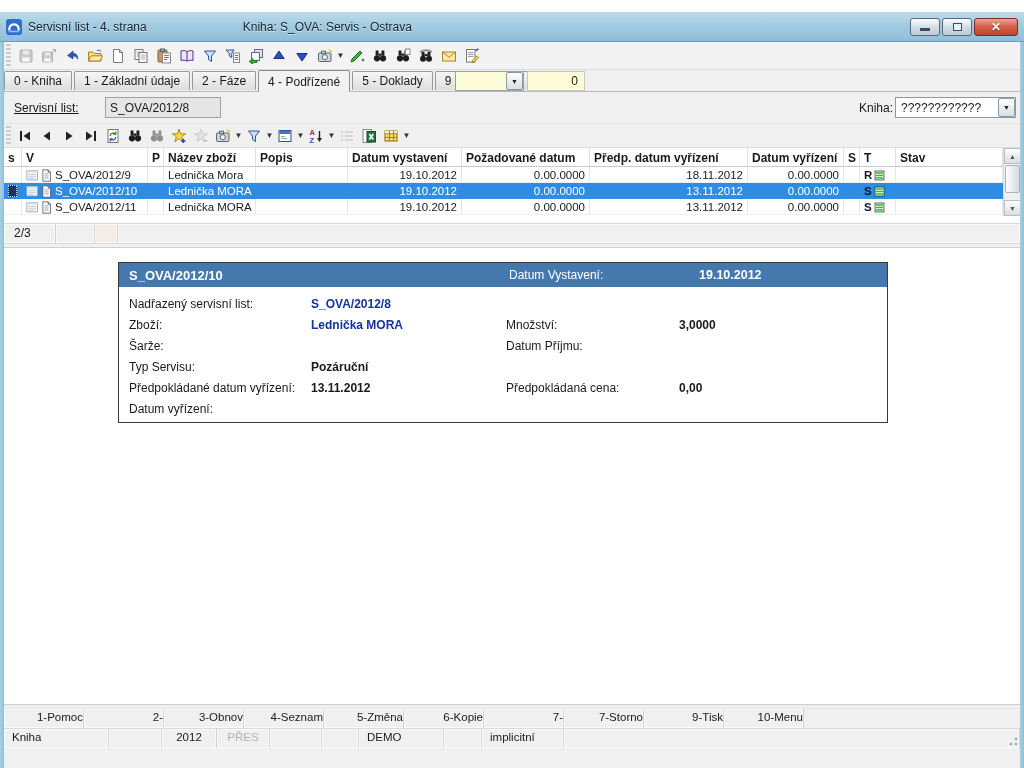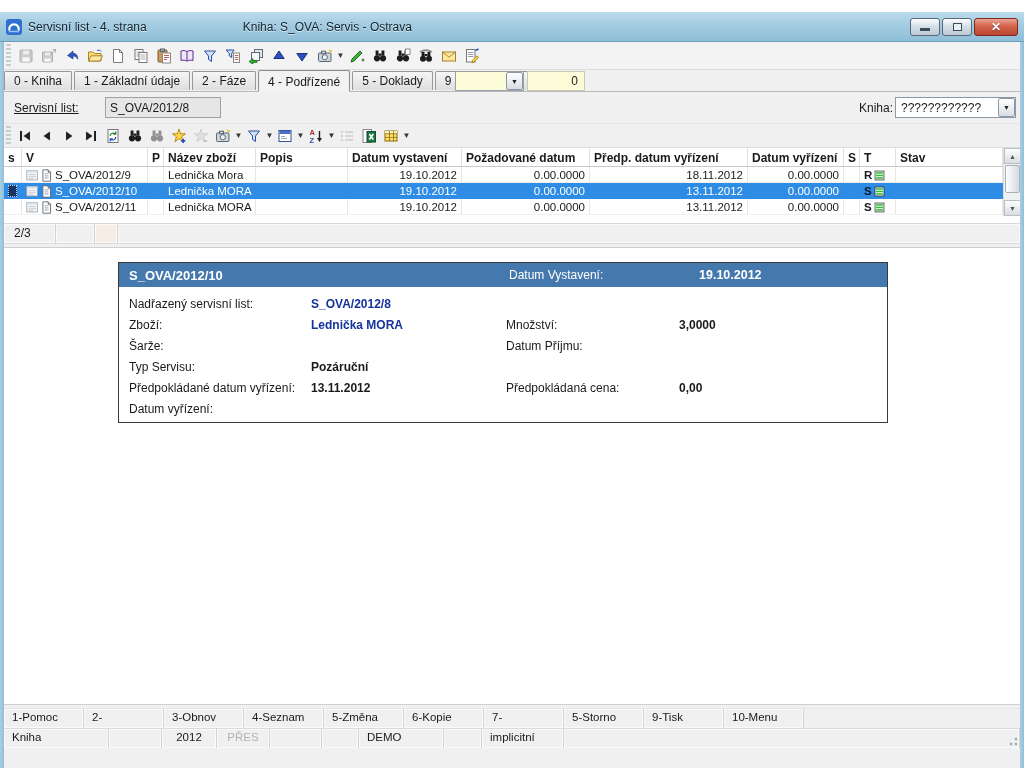--- a/index.html
+++ b/index.html
@@ -101,21 +101,21 @@
   .d-row { position:relative; height:21px; }
   .d-label { position:absolute; left:10px; top:3px; font-size:12px; color:#1a1a1a; white-space:nowrap; }
   .d-value { position:absolute; left:192px; top:3px; font-size:12px; font-weight:bold; color:#1a1a1a; white-space:nowrap; }
   .d-value.link { color:#16339c; }
   .d-label2 { position:absolute; left:387px; top:3px; font-size:12px; color:#1a1a1a; white-space:nowrap; }
   .d-value2 { position:absolute; left:560px; top:3px; font-size:12px; font-weight:bold; color:#1a1a1a; white-space:nowrap; }
 
   
   #sep2 { height:4px; background:#f0f0f0; border-top:1px solid #cfcfcf; }
   #fkeybar { height:20px; background:#f0f0f0; display:flex; border-top:1px solid #e6e6e6; }
-  .fkey { width:80px; font-size:11.5px; color:#1a1a1a; border-right:1px solid #d2d2d2; box-shadow:inset 0 0 0 1px #fafafa; padding:2px 0 0 8px; white-space:nowrap; }
+  .fkey { width:80px; font-size:11.5px; color:#1a1a1a; border-right:1px solid #d2d2d2; box-shadow:inset 0 0 0 1px #fafafa; padding:2px 0 0 8px; white-space:nowrap;text-align:right; }
   #statusbar { height:20px; background:#f0f0f0; display:flex; border-top:1px solid #dadada; position:relative; }
   .st-panel { font-size:11.5px; color:#1a1a1a; border-right:1px solid #d2d2d2; box-shadow:inset 0 0 0 1px #fafafa; padding:2px 0 0 8px; white-space:nowrap; overflow:hidden; }
   .st-panel.muted { color:#b2b2b2; }
   .st-panel.center { text-align:center; padding-left:0; }
   #resize-grip { position:absolute; right:2px; bottom:2px; width:12px; height:12px;
     background:
       radial-gradient(circle at 10px 10px,#9aa 1.5px,transparent 1.6px),
       radial-gradient(circle at 10px 5px,#9aa 1.5px,transparent 1.6px),
       radial-gradient(circle at 5px 10px,#9aa 1.5px,transparent 1.6px); }
 </style>
@@ -716,21 +716,21 @@
     <div id="sep2"></div>
 
     <div id="fkeybar">
         <span class="fkey">1-Pomoc</span>
         <span class="fkey">2-</span>
         <span class="fkey">3-Obnov</span>
         <span class="fkey">4-Seznam</span>
         <span class="fkey">5-Změna</span>
         <span class="fkey">6-Kopie</span>
         <span class="fkey">7-</span>
-        <span class="fkey">5-Storno</span>
+        <span class="fkey">7-Storno</span>
         <span class="fkey">9-Tisk</span>
         <span class="fkey">10-Menu</span>
       </div>
 
     <div id="statusbar">
         <span class="st-panel" style="width: 105px;">Kniha</span>
         <span class="st-panel" style="width: 53px;"></span>
         <span class="st-panel center" style="width: 55px;">2012</span>
         <span class="st-panel muted center" style="width: 53px;">PŘES</span>
         <span class="st-panel" style="width: 52px;"></span>

